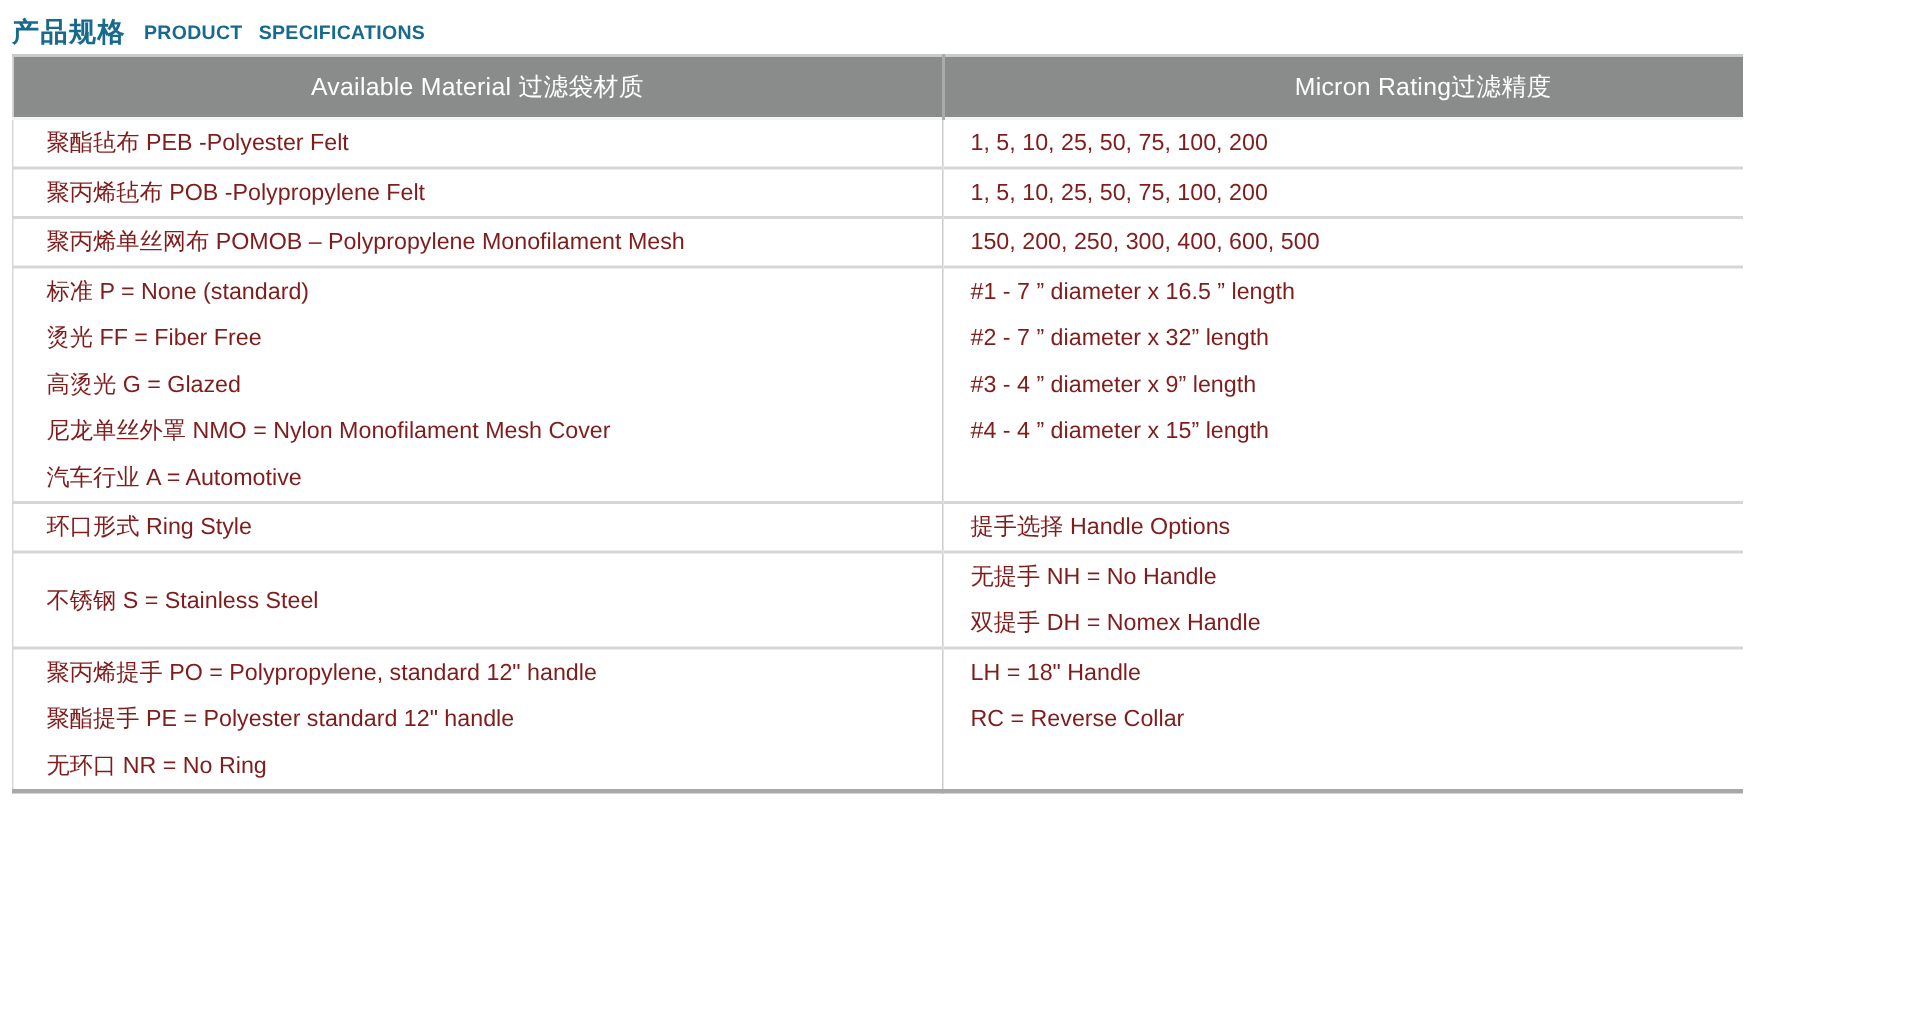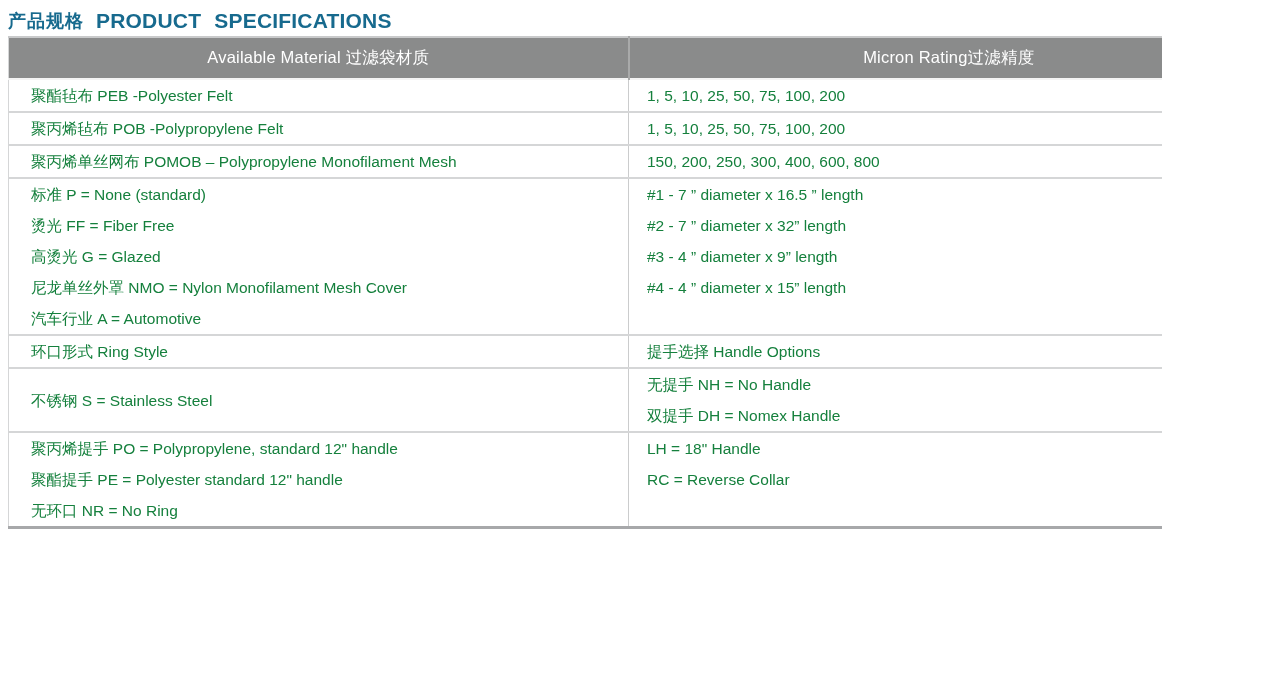--- a/index.html
+++ b/index.html
@@ -22,21 +22,21 @@
     align-items: center;
     gap: 12px;
     color: #176a8e;
   }
   .page-title .zh {
     font-size: 18px;
     font-weight: 700;
     letter-spacing: 1px;
   }
   .page-title .en {
-    font-size: 21px;
+    font-size: 13px;
     font-weight: 700;
     word-spacing: 7px;
     letter-spacing: 0.2px;
   }
   table.spec-table {
     border-collapse: collapse;
     table-layout: fixed;
     margin-left: 8px;
     width: 1260px;
     border-top: 2px solid #c9cacb;
@@ -56,21 +56,21 @@
     vertical-align: middle;
     letter-spacing: 0.2px;
   }
   thead th + th { border-left: 2px solid #a9aaaa; }
   thead tr { border-bottom: 2px solid #f4f4f4; }
   tbody td {
     vertical-align: top;
     padding: 0;
     border-bottom: 2px solid #d5d6d7;
     font-size: 15.5px;
-    color: #15803d;
+    color: #7f1d1d;
   }
   tbody td + td { border-left: 1px solid #cbcccd; }
   tbody td.v-middle { vertical-align: middle; }
   td.material-cell .cell-line { padding-left: 22px; }
   td.micron-cell   .cell-line { padding-left: 18px; }
   .cell-line {
     height: 31px;
     line-height: 31px;
     white-space: nowrap;
     overflow: hidden;
@@ -112,21 +112,21 @@
           </td>
           <td class="micron-cell">
             <div class="cell-line">1, 5, 10, 25, 50, 75, 100, 200</div>
           </td>
         </tr>
         <tr>
           <td class="material-cell">
             <div class="cell-line">聚丙烯单丝网布 POMOB – Polypropylene Monofilament Mesh</div>
           </td>
           <td class="micron-cell">
-            <div class="cell-line">150, 200, 250, 300, 400, 600, 800</div>
+            <div class="cell-line">150, 200, 250, 300, 400, 600, 500</div>
           </td>
         </tr>
         <tr>
           <td class="material-cell">
             <div class="cell-line">标准 P = None (standard)</div>
             <div class="cell-line">烫光 FF = Fiber Free</div>
             <div class="cell-line">高烫光 G = Glazed</div>
             <div class="cell-line">尼龙单丝外罩 NMO = Nylon Monofilament Mesh Cover</div>
             <div class="cell-line">汽车行业 A = Automotive</div>
           </td>

